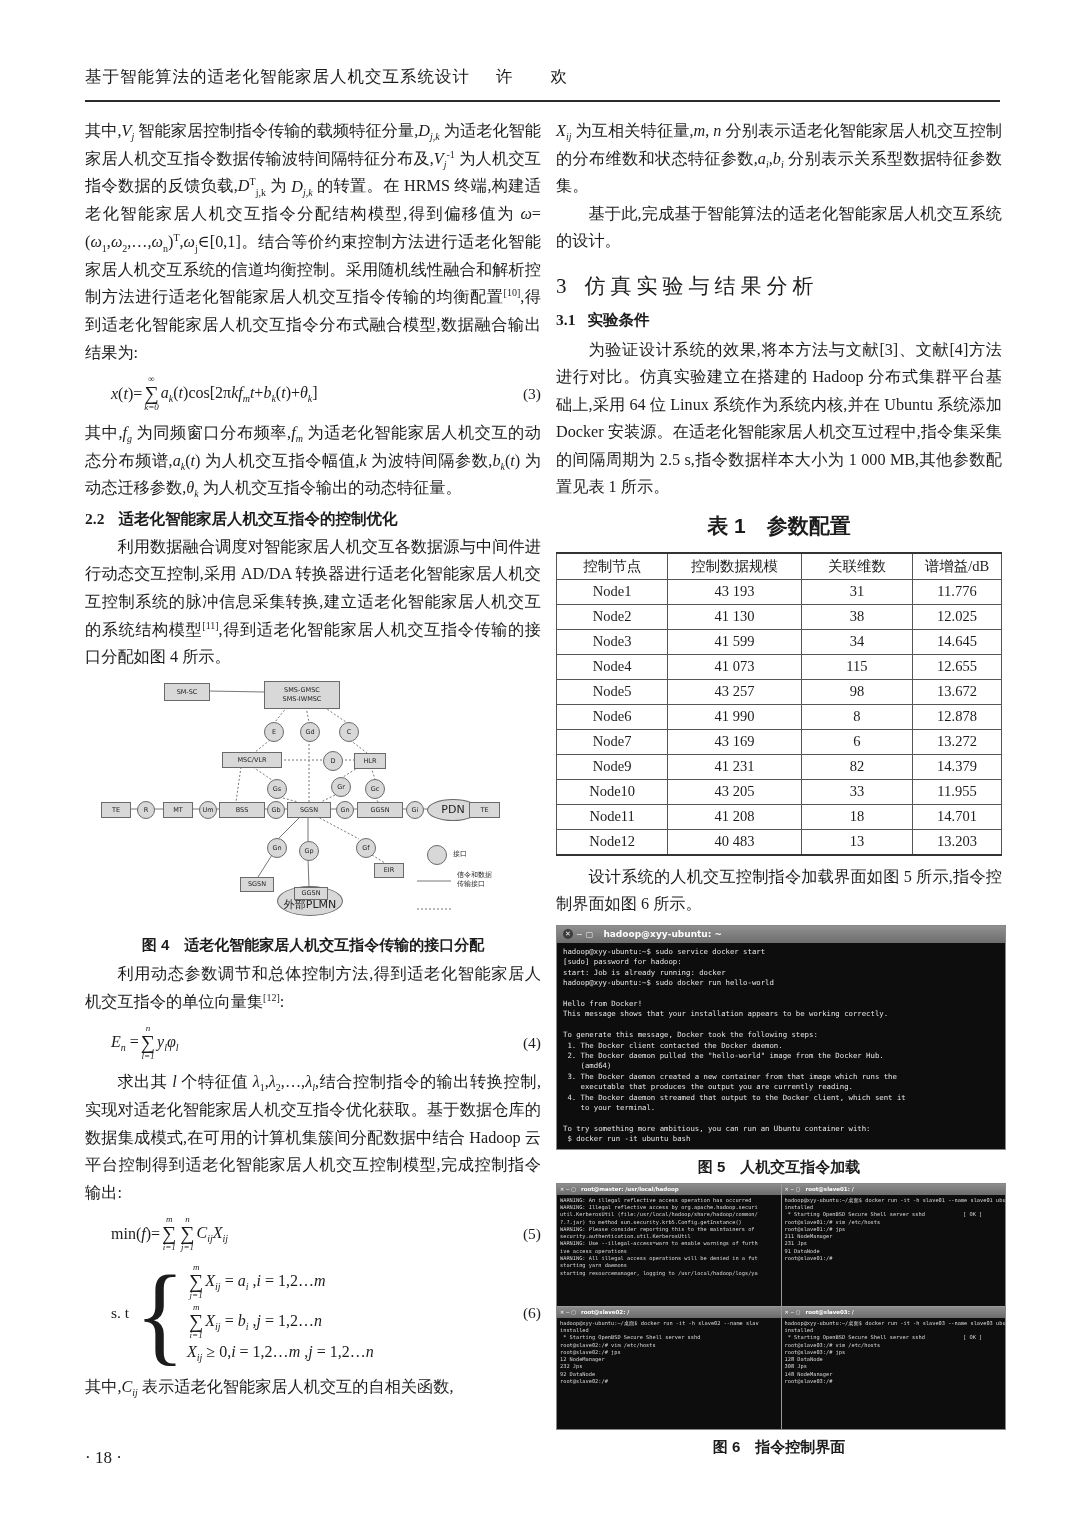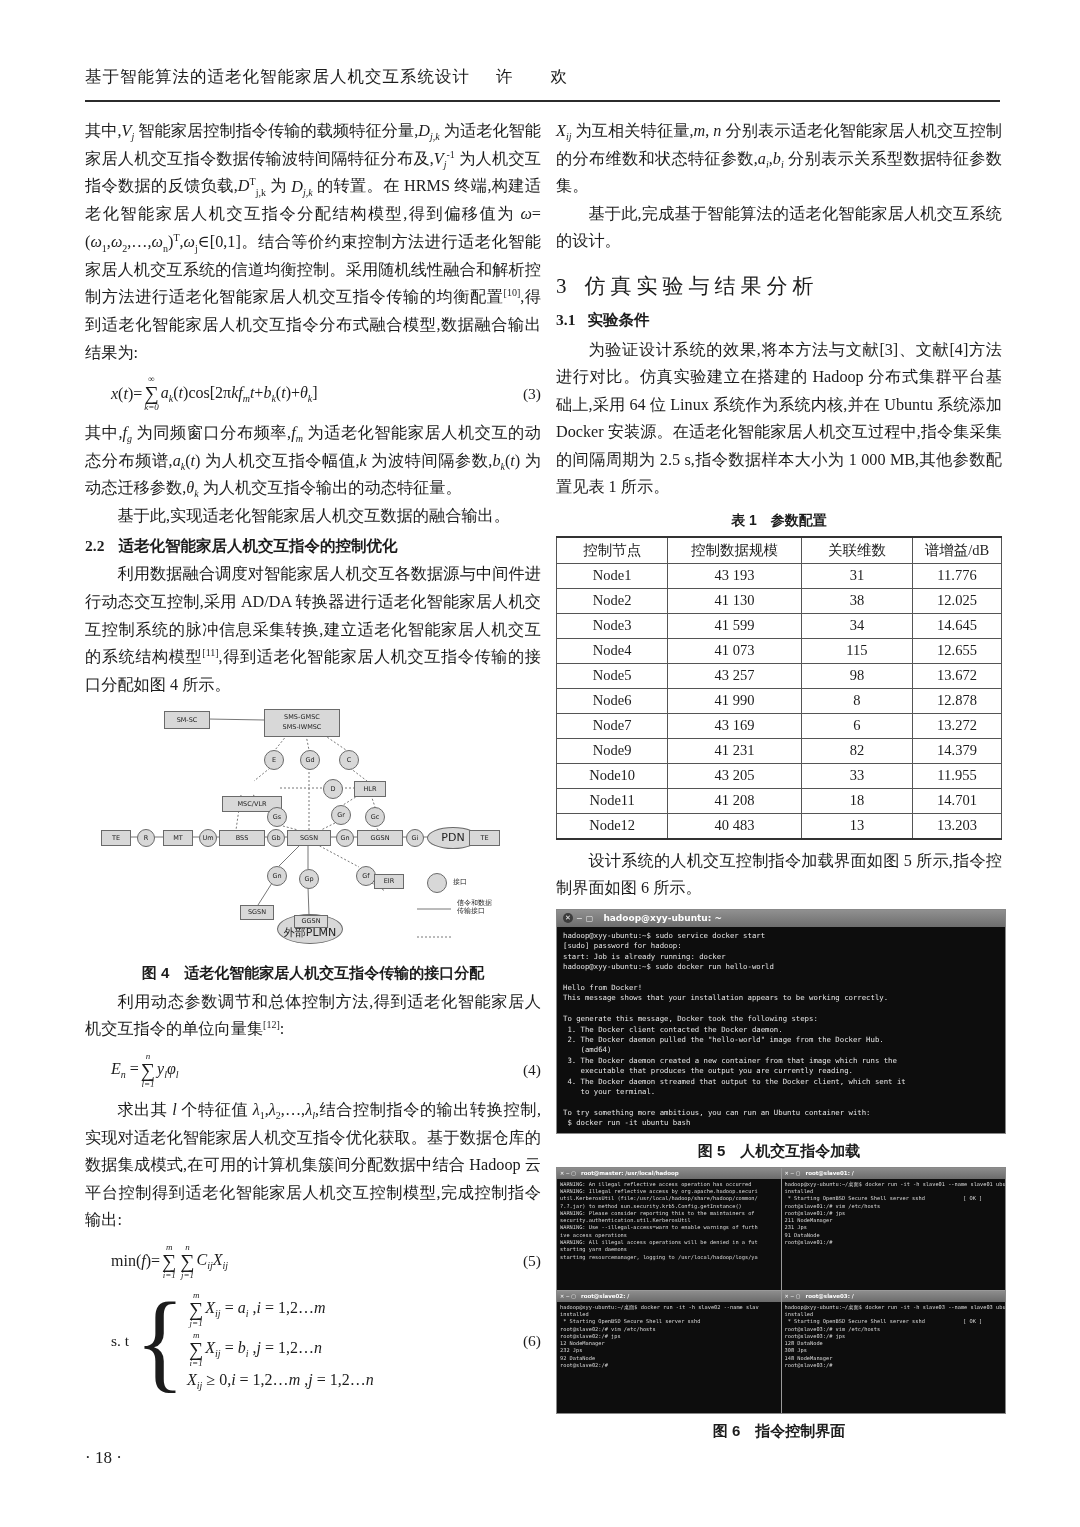--- a/index.html
+++ b/index.html
@@ -39,21 +39,21 @@
   .n-box{position:absolute;background:#d8d8d8;border:1px solid #6a6a6a;display:flex;align-items:center;
          justify-content:center;font-size:6.5px;color:#222;z-index:2;}
   .n-cir{position:absolute;background:#d8d8d8;border:1px solid #6a6a6a;border-radius:50%;display:flex;
          align-items:center;justify-content:center;font-size:6.5px;color:#222;z-index:2;}
   .n-ell{position:absolute;background:#d8d8d8;border:1px solid #6a6a6a;border-radius:50%;display:flex;
          align-items:center;justify-content:center;font-size:11px;color:#222;z-index:1;}
   .plmn{align-items:flex-end;padding-bottom:3px;box-sizing:border-box;}
   .lg-txt{position:absolute;font-size:7px;color:#222;z-index:2;line-height:1.25;}
   .caption{font-size:15px;text-align:center;margin:8px 0 6px 0;}
   
-  .tbl-cap{font-size:14px;text-align:center;margin:10px 0 6px 0;}
+  .tbl-cap{font-size:21px;text-align:center;margin:10px 0 12px 0;}
   table.params{border-collapse:collapse;width:100%;font-size:14.5px;
                border-top:2px solid #333;border-bottom:2px solid #333;}
   table.params th,table.params td{border:1px solid #555;text-align:center;padding:3px 11px;height:18px;font-weight:400;}
   table.params th{border-top:none;}
   
   .term{width:450px;border:1px solid #888;box-sizing:border-box;}
   .term-bar{height:17px;background:linear-gradient(#909090,#6d6d6d);display:flex;align-items:center;
             padding:0 6px;font-family:"DejaVu Sans",sans-serif;color:#fff;}
   .term-bar .btn{font-size:8px;margin-right:4px;color:#eee;cursor:default;}
   .term-bar .btn.close{background:#3c3c3c;border-radius:50%;width:10px;height:10px;display:inline-flex;
@@ -89,21 +89,20 @@
       <span class="sum">
           <span class="stop">∞</span>
           <span class="ssig">∑</span>
           <span class="sbot">k=0</span>
         </span>
       <span><i>a<sub>k</sub></i>(<i>t</i>)cos[2π<i>kf<sub>m</sub></i><i>t</i>+<i>b<sub>k</sub></i>(<i>t</i>)+<i>θ<sub>k</sub></i>]</span>
       <span class="f-num">(3)</span>
     </div>
 
     <p class="body">其中,<i>f<sub>g</sub></i> 为同频窗口分布频率,<i>f<sub>m</sub></i> 为适老化智能家居人机交互的动态分布频谱,<i>a<sub>k</sub></i>(<i>t</i>) 为人机交互指令幅值,<i>k</i> 为波特间隔参数,<i>b<sub>k</sub></i>(<i>t</i>) 为动态迁移参数,<i>θ<sub>k</sub></i> 为人机交互指令输出的动态特征量。</p>
-    <p class="body indent">基于此,实现适老化智能家居人机交互数据的融合输出。</p>
 
     <div class="heiti h22">
       <span class="no">2.2</span><span>适老化智能家居人机交互指令的控制优化</span>
     </div>
 
     <p class="body indent">利用数据融合调度对智能家居人机交互各数据源与中间件进行动态交互控制,采用 AD/DA 转换器进行适老化智能家居人机交互控制系统的脉冲信息采集转换,建立适老化智能家居人机交互的系统结构模型<sup>[11]</sup>,得到适老化智能家居人机交互指令传输的接口分配如图 4 所示。</p>
 
     <div class="fig4">
       <svg width="440" height="250">
         <g stroke="#777" stroke-width="1" fill="none">
@@ -137,42 +136,42 @@
         </g>
       </svg>
       <div class="n-box" style="left:73px;top:5px;width:44px;height:16px">SM-SC</div>
       <div class="n-box" style="left:173px;top:3px;width:74px;height:26px;flex-direction:column;line-height:1.4">
         <span>SMS-GMSC</span>
           <span>SMS-IWMSC</span>
       </div>
       <div class="n-cir" style="left:173px;top:44px;width:18px;height:18px">E</div>
       <div class="n-cir" style="left:209px;top:44px;width:18px;height:18px">Gd</div>
       <div class="n-cir" style="left:248px;top:44px;width:18px;height:18px">C</div>
-      <div class="n-box" style="left:131px;top:90px;width:58px;height:14px">MSC/VLR</div>
+      <div class="n-box" style="left:131px;top:74px;width:58px;height:14px">MSC/VLR</div>
       <div class="n-cir" style="left:232px;top:73px;width:18px;height:18px">D</div>
       <div class="n-box" style="left:263px;top:75px;width:30px;height:14px">HLR</div>
       <div class="n-cir" style="left:176px;top:101px;width:18px;height:18px">Gs</div>
       <div class="n-cir" style="left:240px;top:99px;width:18px;height:18px">Gr</div>
       <div class="n-cir" style="left:274px;top:101px;width:18px;height:18px">Gc</div>
       <div class="n-box" style="left:10px;top:124px;width:28px;height:14px">TE</div>
       <div class="n-cir" style="left:46px;top:123px;width:16px;height:16px">R</div>
       <div class="n-box" style="left:72px;top:124px;width:28px;height:14px">MT</div>
       <div class="n-cir" style="left:108px;top:123px;width:16px;height:16px">Um</div>
       <div class="n-box" style="left:128px;top:124px;width:44px;height:14px">BSS</div>
       <div class="n-cir" style="left:176px;top:123px;width:16px;height:16px">Gb</div>
       <div class="n-box" style="left:196px;top:124px;width:42px;height:14px">SGSN</div>
       <div class="n-cir" style="left:245px;top:123px;width:16px;height:16px">Gn</div>
       <div class="n-box" style="left:266px;top:124px;width:44px;height:14px">GGSN</div>
       <div class="n-cir" style="left:315px;top:123px;width:16px;height:16px">Gi</div>
       <div class="n-ell" style="left:336px;top:121px;width:50px;height:20px">PDN</div>
       <div class="n-box" style="left:378px;top:124px;width:29px;height:14px">TE</div>
       <div class="n-cir" style="left:176px;top:160px;width:18px;height:18px">Gn</div>
       <div class="n-cir" style="left:208px;top:163px;width:18px;height:18px">Gp</div>
       <div class="n-cir" style="left:265px;top:160px;width:18px;height:18px">Gf</div>
-      <div class="n-box" style="left:283px;top:168px;width:28px;height:13px">EIR</div>
+      <div class="n-box" style="left:283px;top:185px;width:28px;height:13px">EIR</div>
       <div class="n-box" style="left:149px;top:199px;width:32px;height:13px">SGSN</div>
       <div class="n-ell plmn" style="left:186px;top:208px;width:66px;height:30px">外部PLMN</div>
       <div class="n-box" style="left:203px;top:209px;width:32px;height:11px">GGSN</div>
       <div class="n-cir" style="left:336px;top:167px;width:18px;height:18px"></div>
       <div class="lg-txt" style="left:362px;top:172px">接口</div>
       <div class="lg-txt" style="left:366px;top:193px">
         <div>信令和数据</div>
         <div>传输接口</div>
       </div>
     </div>
@@ -231,20 +230,21 @@
             <span><i>X<sub>ij</sub></i> = <i>b<sub>i</sub></i> ,<i>j</i> = 1,2…<i>n</i></span>
           </div>
           <div class="cline">
             <span><i>X<sub>ij</sub></i> ≥ 0,<i>i</i> = 1,2…<i>m</i> ,<i>j</i> = 1,2…<i>n</i></span>
           </div>
         </div>
       </div>
       <span class="f-num">(6)</span>
     </div>
 
+    <p class="body">其中,<i>C<sub>ij</sub></i> 表示适老化智能家居人机交互的自相关函数,</p>
   </div>
 
   <div class="col-right">
     <p class="body"><i>X<sub>ij</sub></i> 为互相关特征量,<i>m</i>, <i>n</i> 分别表示适老化智能家居人机交互控制的分布维数和状态特征参数,<i>a<sub>i</sub></i>,<i>b<sub>i</sub></i> 分别表示关系型数据特征参数集。</p>
     <p class="body indent">基于此,完成基于智能算法的适老化智能家居人机交互系统的设计。</p>
 
     <div class="h3">
       <span class="no">3</span><span>仿真实验与结果分析</span>
     </div>
     <div class="heiti h31">

